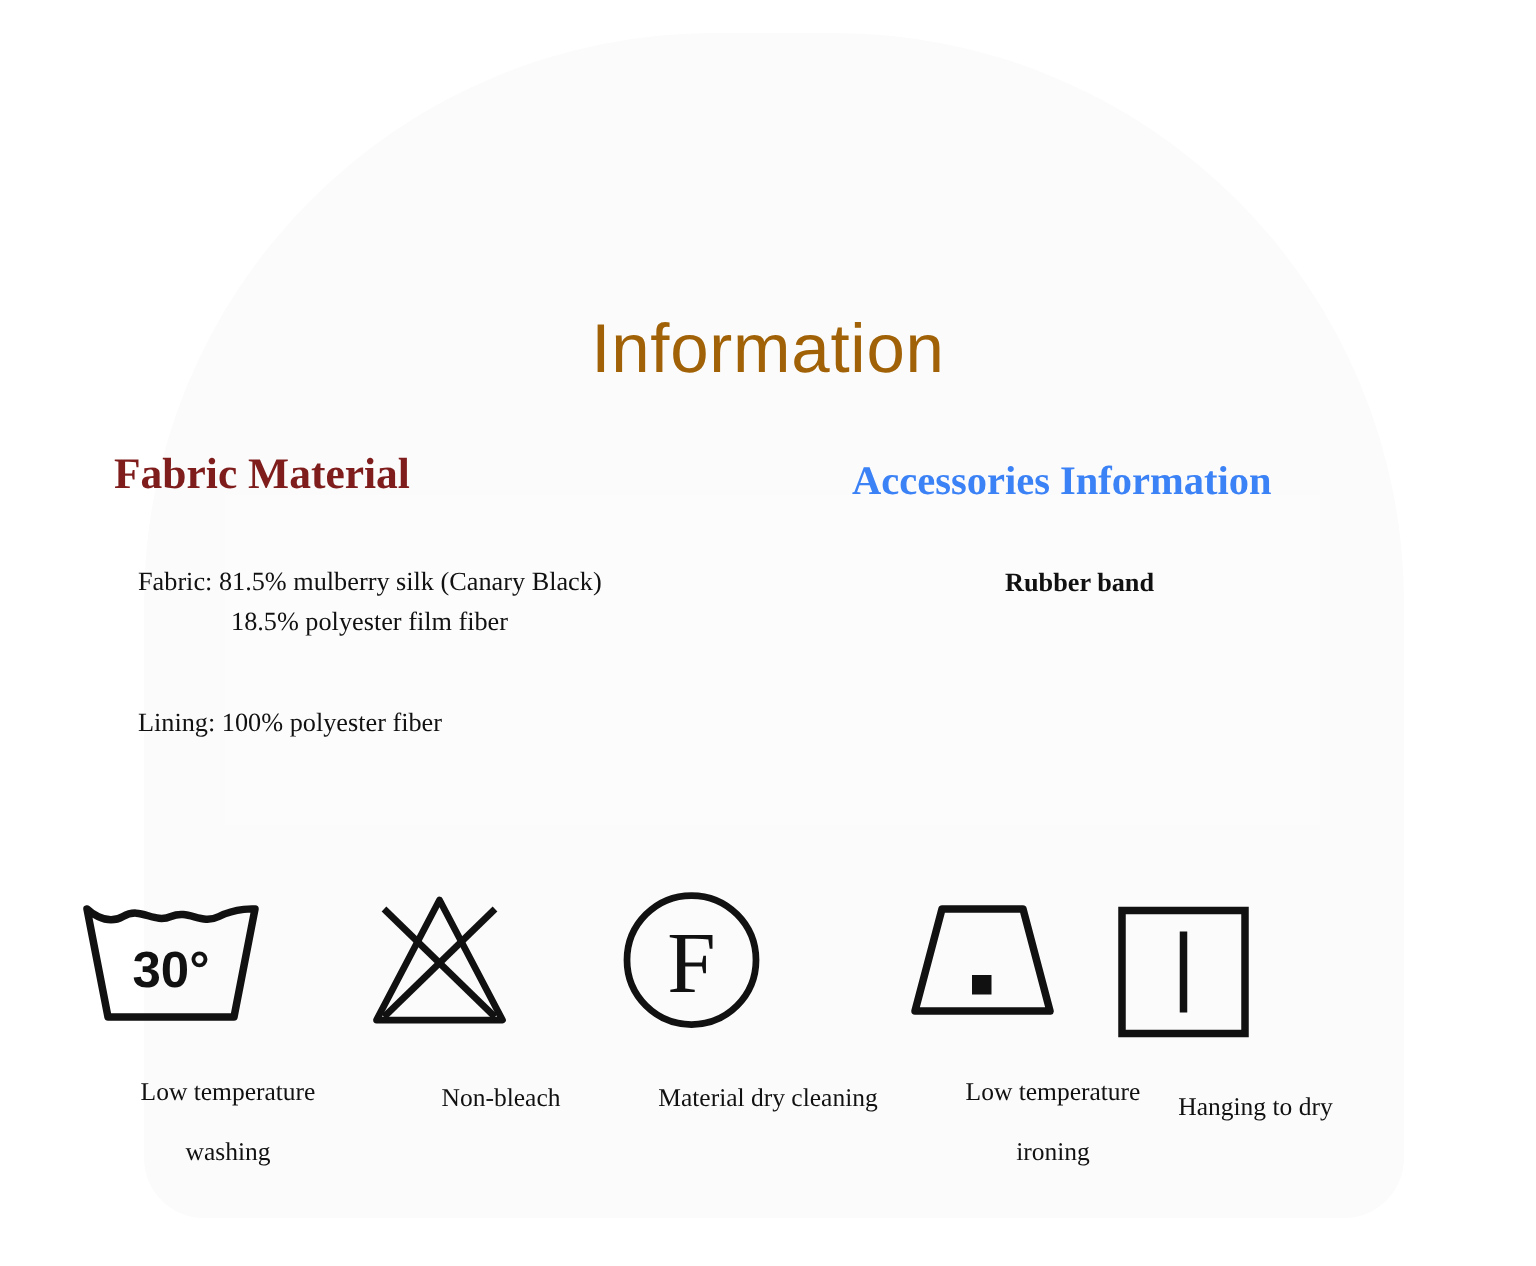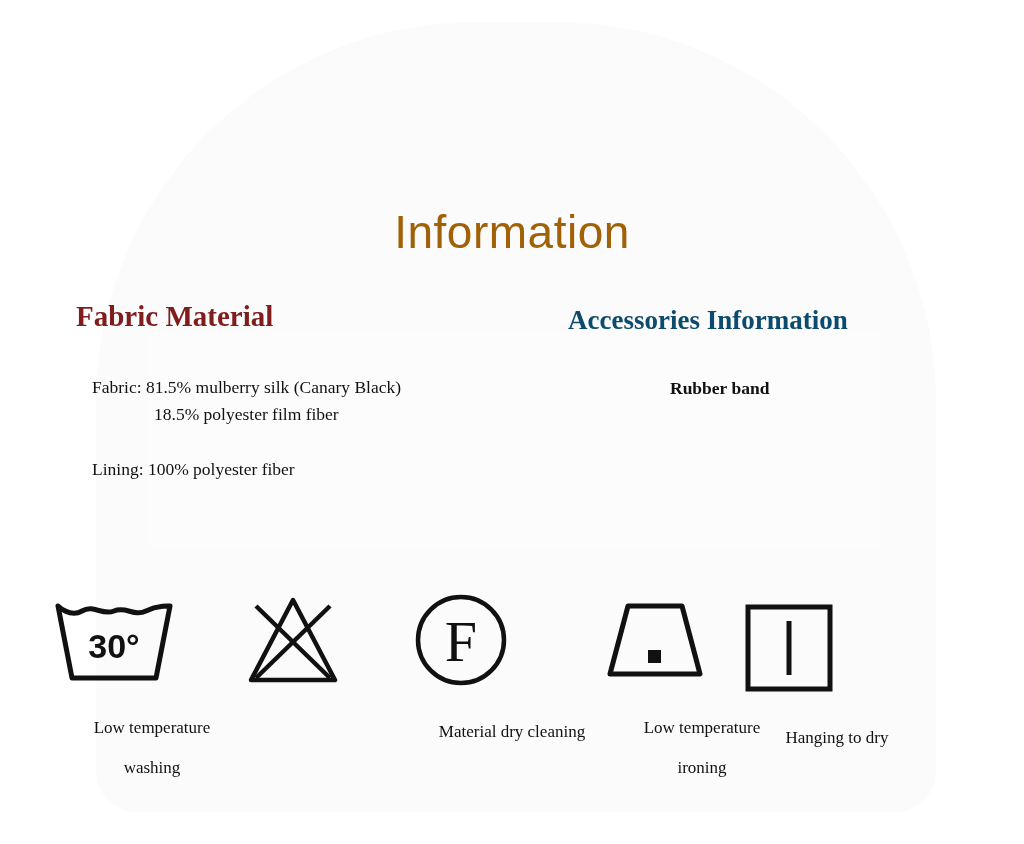--- a/index.html
+++ b/index.html
@@ -63,36 +63,36 @@
     font-size: 29px;
     font-weight: bold;
     color: #7f1d1d;
   }
   .heading-accessories {
     position: absolute;
     left: 568px;
     top: 305px;
     font-size: 27px;
     font-weight: bold;
-    color: #0c4a6e;
+    color: #3b82f6;
   }
 
   .fabric-body {
     position: absolute;
     left: 92px;
     top: 374px;
     font-size: 17.5px;
     line-height: 27px;
     color: #111;
   }
   .fabric-line2 {
     padding-left: 62px;
   }
   .fabric-line3 {
-    margin-top: 28px;
+    margin-top: 40px;
   }
 
   .accessories-body {
     position: absolute;
     left: 670px;
     top: 378px;
     font-size: 17.5px;
     font-weight: bold;
     color: #111;
   }
@@ -168,20 +168,23 @@
     </div>
 
     <div class="care-item ci-1">
       <div class="care-icon">
         <svg width="98" height="92" viewBox="0 0 98 92" fill="none" xmlns="http://www.w3.org/2000/svg">
           <path d="M49 6 L91 86 L7 86 Z" stroke="#111" stroke-width="4.5" stroke-linejoin="round" fill="none"></path>
           <line x1="12" y1="12" x2="86" y2="84" stroke="#111" stroke-width="4.5"></line>
           <line x1="86" y1="12" x2="12" y2="84" stroke="#111" stroke-width="4.5"></line>
         </svg>
       </div>
+      <div class="care-label">
+        <div>Non-bleach</div>
+      </div>
     </div>
 
     <div class="care-item ci-2">
       <div class="care-icon">
         <svg width="94" height="94" viewBox="0 0 94 94" fill="none" xmlns="http://www.w3.org/2000/svg">
           <circle cx="47" cy="47" r="43" stroke="#111" stroke-width="4.5" fill="none"></circle>
           <text x="47" y="68" text-anchor="middle" font-family="Liberation Serif, serif" font-size="58" fill="#111">F</text>
         </svg>
       </div>
       <div class="care-label">

